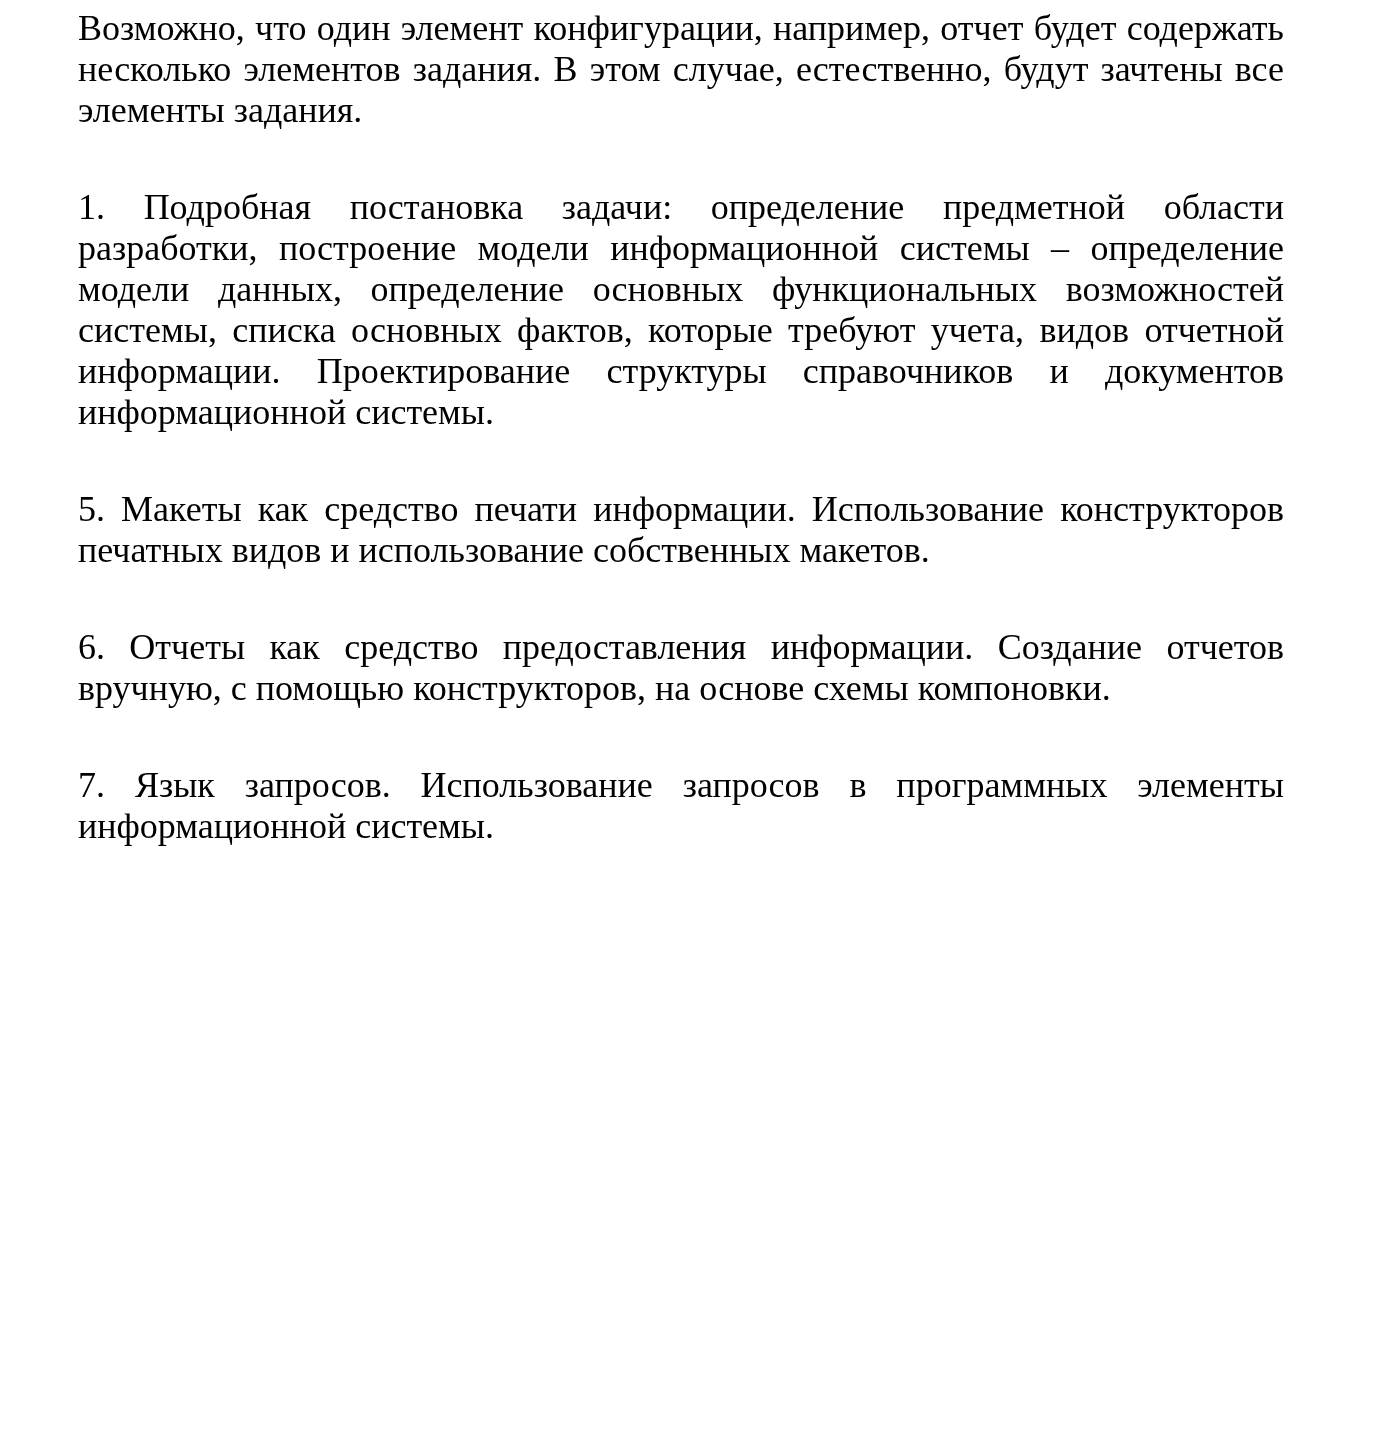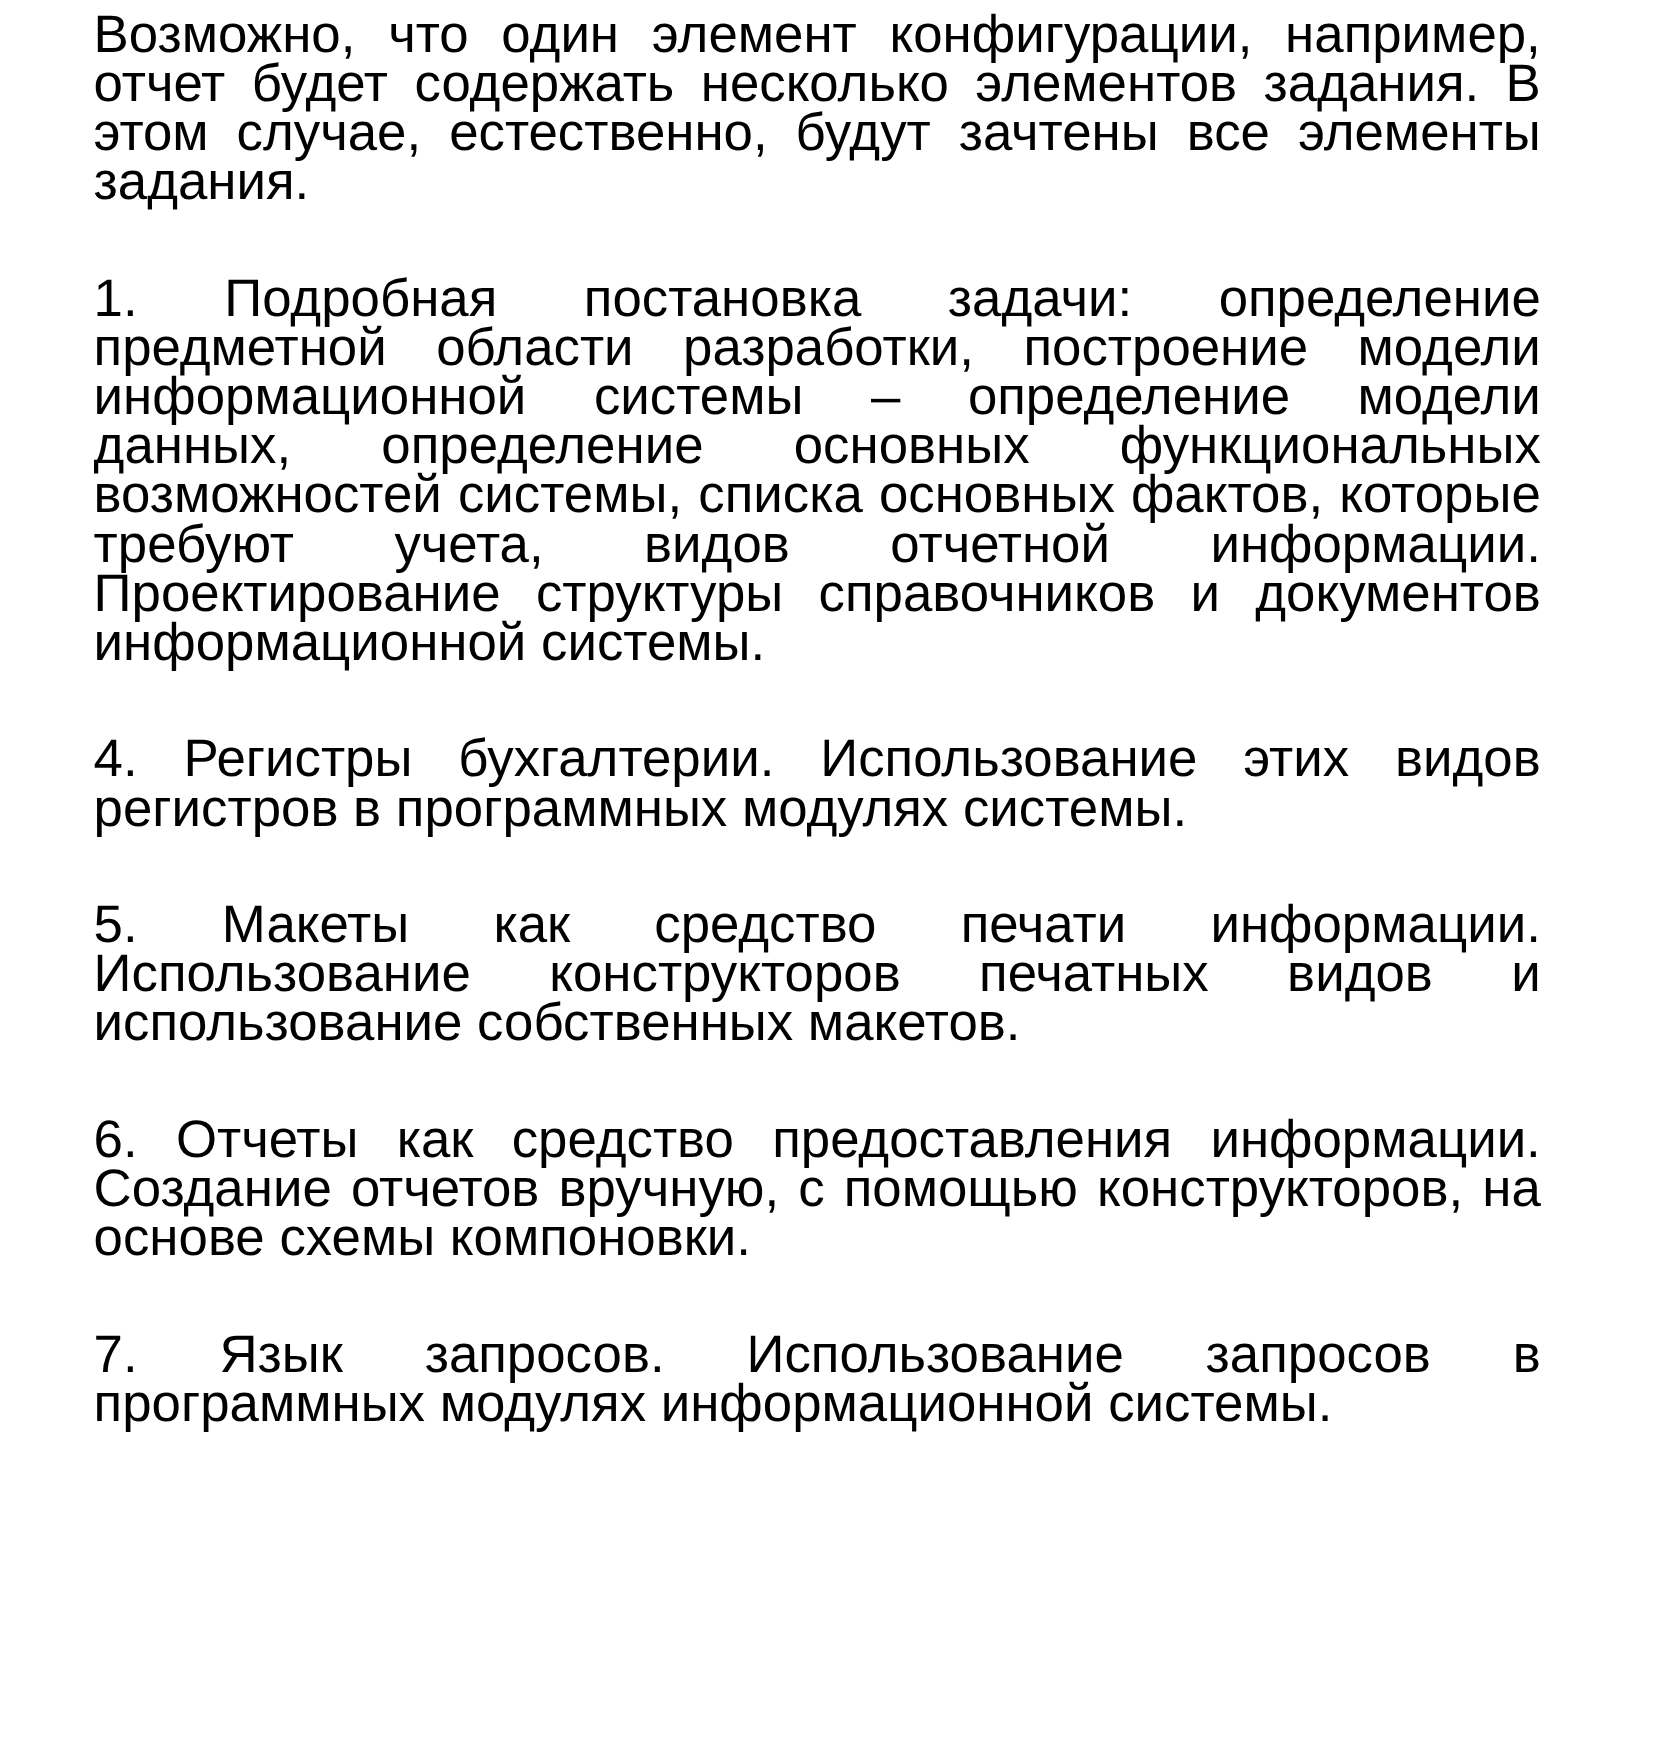--- a/index.html
+++ b/index.html
@@ -7,22 +7,22 @@
     padding: 0;
     background: #ffffff;
   }
   .page {
     width: 1394px;
     height: 1449px;
     box-sizing: border-box;
     padding: 8px 110px 0 78px;
     background: #ffffff;
     color: #000000;
-    font-family: Liberation Sans, sans-serif;
-    font-size: 44px;
+    font-family: Liberation Serif, serif;
+    font-size: 36px;
     line-height: 41px;
     text-align: justify;
     overflow: hidden;
   }
   .page p {
     margin: 0 0 56px 0;
     hyphens: none;
   }
   .page p:last-child {
     margin-bottom: 0;
@@ -32,22 +32,21 @@
 <body>
 
 <div class="page">
 
   <p>Возможно, что один элемент конфигурации, например, отчет будет содержать несколько элементов задания. В этом случае, естественно, будут зачтены все элементы задания.</p>
 
   <p><span>1.</span> <span>Подробная постановка задачи: определение предметной области разработки, построение модели информационной системы – определение модели данных, определение основных функциональных возможностей системы, списка основных фактов, которые требуют учета, видов отчетной информации. Проектирование структуры справочников и документов информационной системы.</span></p>
 
 
 
-  <p><span>4.</span> <span>Регистры бухгалтерии. Использование этих видов регистров в программных модулях системы.</span></p>
 
   <p><span>5.</span> <span>Макеты как средство печати информации. Использование конструкторов печатных видов и использование собственных макетов.</span></p>
 
   <p><span>6.</span> <span>Отчеты как средство предоставления информации. Создание отчетов вручную, с помощью конструкторов, на основе схемы компоновки.</span></p>
 
-  <p><span>7.</span> <span>Язык запросов. Использование запросов в программных модулях информационной системы.</span></p>
+  <p><span>7.</span> <span>Язык запросов. Использование запросов в программных элементы информационной системы.</span></p>
 
 
 </div>
 
 </body></html>

